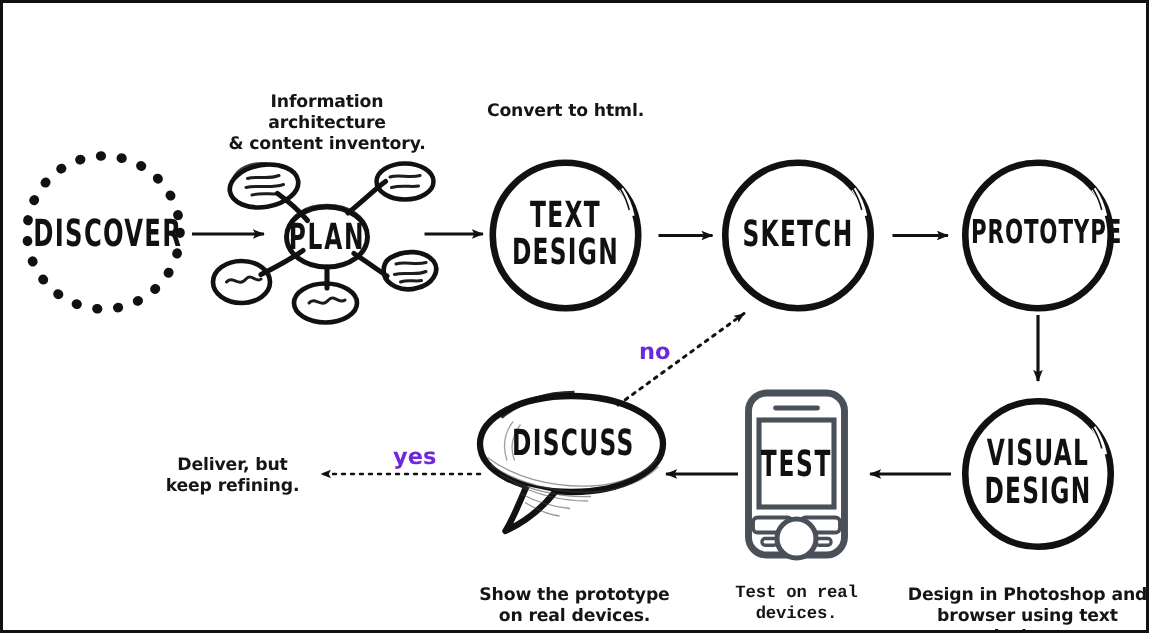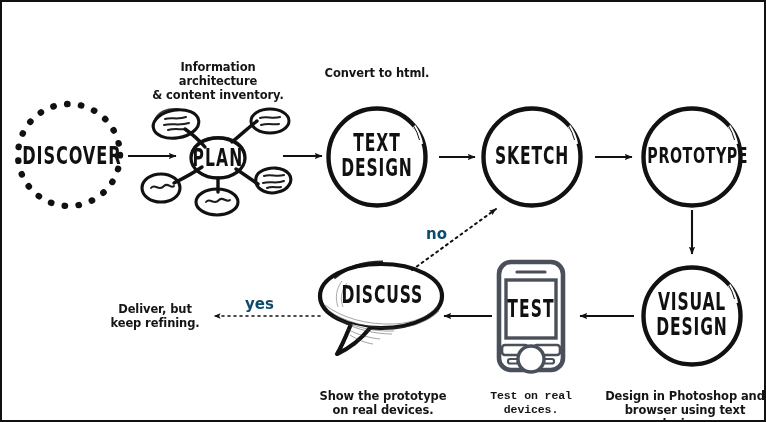--- a/index.html
+++ b/index.html
@@ -40,21 +40,21 @@
     transform:scaleX(.72);
     letter-spacing:1.2px;
     white-space:pre-line;
     pointer-events:none;
   }
   .yesno{
     position:absolute;
     font-family:"DejaVu Sans","Liberation Sans",sans-serif;
     font-weight:700;
     font-size:15px;
-    color:#0c4a6e;
+    color:#6d28d9;
   }
 </style>
 </head>
 <body>
 
 <div id="stage">
 
   <svg class="layer" viewBox="0 0 766 422">
     <defs>
       <marker id="ah" markerWidth="9" markerHeight="9" refX="7.4" refY="3.2" orient="auto" markerUnits="userSpaceOnUse">
@@ -215,15 +215,15 @@
 devices.</div>
 
   <div class="caption" style="left:312px;top:387px;width:138px;">Show the prototype
 on real devices.</div>
 
   <div class="caption" style="left:95px;top:300px;width:116px;">Deliver, but
 keep refining.</div>
 
   <div class="yesno" style="left:424px;top:223px;">no</div>
 
-  <div class="yesno" style="left:243px;top:293px;">yes</div>
+  <div class="yesno" style="left:260px;top:293px;">yes</div>
 
 </div>
 
 </body></html>

